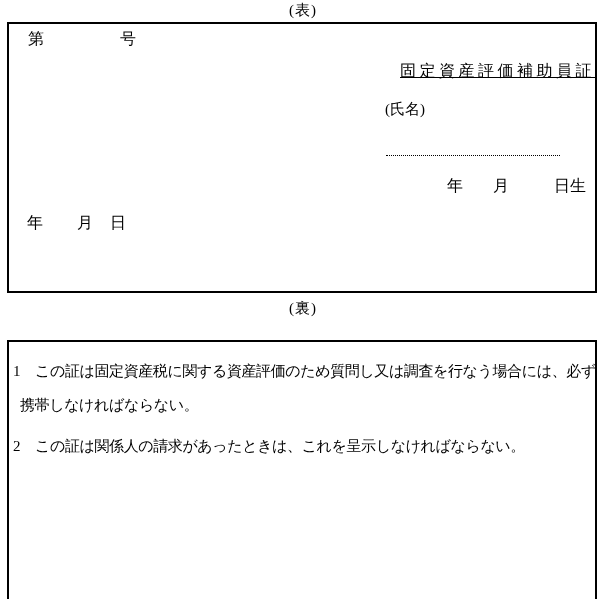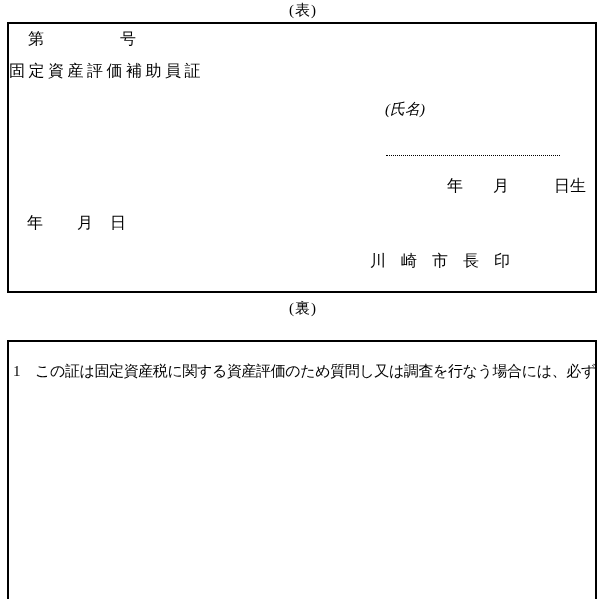--- a/index.html
+++ b/index.html
@@ -28,30 +28,31 @@
     position: absolute;
     left: 7px;
     width: 590px;
     border: 2px solid #000000;
     box-sizing: border-box;
     background: #ffffff;
   }
   .card-front { top: 22px; height: 271px; }
   .card-back  { top: 340px; height: 269px; }
   .abs { position: absolute; white-space: nowrap; }
-  .fs15 { font-size: 15px; line-height: 17px; font-style: italic; }
+  .fs15 { font-size: 15px; line-height: 17px; }
   .fs16 { font-size: 16px; line-height: 18px; }
   .cert-title {
     left: 0;
     width: 586px;
     top: 38px;
-    text-align: left;
+    text-align: right;
     font-size: 16px;
     letter-spacing: 3.5px;
     line-height: 18px;
+    text-decoration: underline;
   }
   .mayor {
     letter-spacing: 15px;
   }
   .dotted-line {
     position: absolute;
     left: 377px;
     top: 131px;
     width: 174px;
     height: 0;
@@ -86,28 +87,31 @@
     <div class="dotted-line"></div>
 
     <span class="abs fs16" style="left:438px; top:153px;">年</span>
     <span class="abs fs16" style="left:484px; top:153px;">月</span>
     <span class="abs fs16" style="left:545px; top:153px;">日生</span>
 
     <span class="abs fs16" style="left:18px; top:190px;">年</span>
     <span class="abs fs16" style="left:68px; top:190px;">月</span>
     <span class="abs fs16" style="left:101px; top:190px;">日</span>
 
-    <span class="abs fs16 mayor" style="left:361px; top:228px;">川崎市長印</span>
   </div>
 
   <div class="side-label" style="top:300px;">(裏)</div>
 
   <div class="card card-back">
 
     <div class="abs back-text" style="left:4px; top:21px;">
       <span class="item-no">1</span><span>この証は固定資産税に関する資産評価のため質問し又は調査を行なう場合には、必ず</span>
     </div>
+    <div class="abs back-text" style="left:11px; top:55px;">携帯しなければならない。</div>
 
+    <div class="abs back-text" style="left:4px; top:96px;">
+      <span class="item-no">2</span><span>この証は関係人の請求があったときは、これを呈示しなければならない。</span>
+    </div>
 
 
   </div>
 
 </div>
 
 </body></html>

